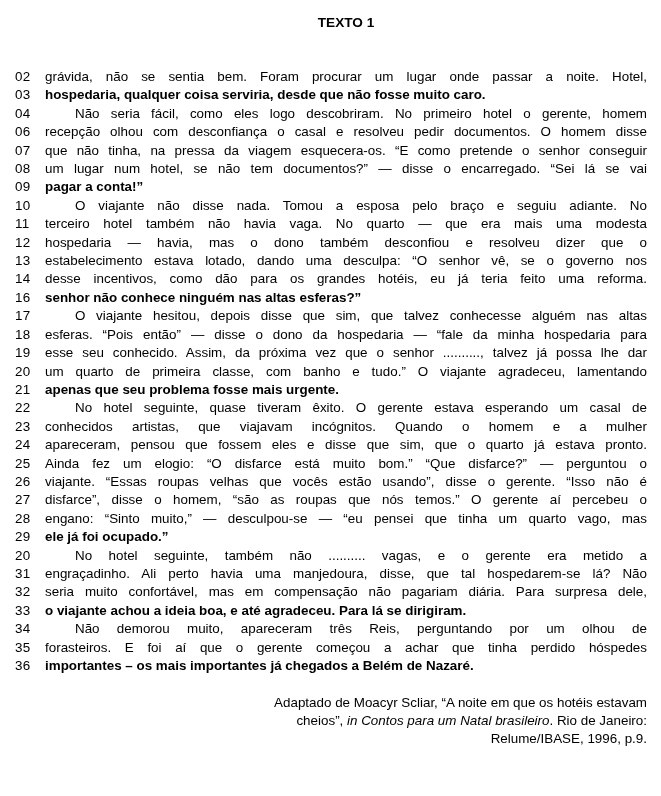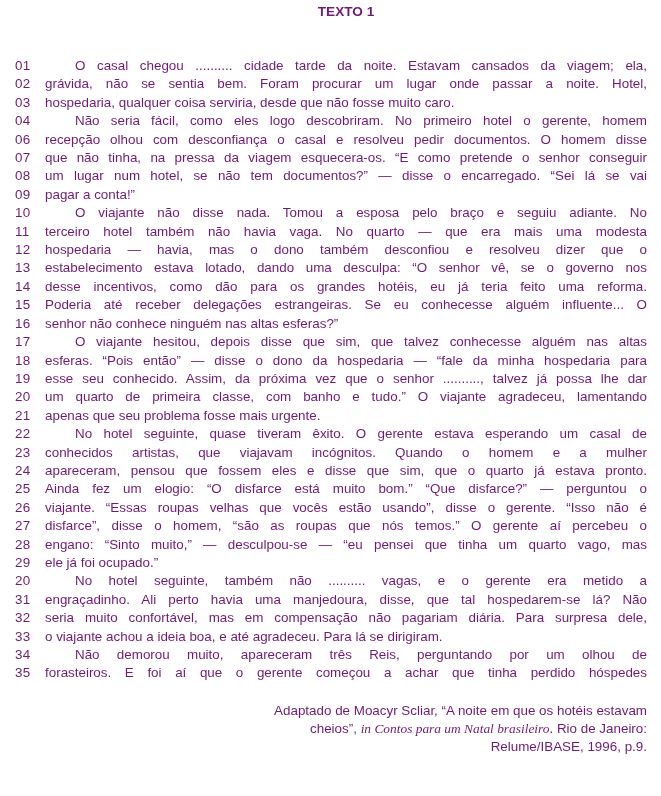--- a/index.html
+++ b/index.html
@@ -1,25 +1,25 @@
 <!DOCTYPE html>
 <html><head>
 <meta charset="utf-8">
 <style>
   html, body { margin: 0; padding: 0; }
   .page {
     position: relative;
     width: 661px;
     height: 796px;
     background: #ffffff;
-    color: #701a75;
+    color: #000000;
     font-family: "Liberation Sans", "DejaVu Sans", sans-serif;
     font-size: 13.4px;
     box-sizing: border-box;
-    padding: 4px 14px 0 15px;
+    padding: 15px 14px 0 15px;
     overflow: hidden;
   }
   .doc-title {
     margin-left: 30px;           
     text-align: center;
     font-weight: 700;
     font-size: 13.6px;
     line-height: 16px;
   }
   .text-lines { margin-top: 37px; }
@@ -38,42 +38,39 @@
     flex: 1;
     display: block;
     white-space: normal;
     text-align: justify;
     text-align-last: justify;
     overflow: hidden;
   }
   .txt.end {
     text-align: left;
     text-align-last: left;
+    font-weight: bold;
   }
   .txt.indent { text-indent: 30px; }
   .citation {
     margin-top: 19px;
     text-align: right;
     line-height: 18px;
     font-size: 13.4px;
   }
   .cit-line { white-space: nowrap; }
-  .it { font-style: italic; font-family: Liberation Serif, serif; }
+  .it { font-style: italic; }
 </style>
 </head>
 <body>
 
 <div class="page">
   <div class="doc-title">TEXTO 1</div>
   <div class="text-lines">
       <div class="row">
-        <span class="num">01</span>
-        <span class="txt indent">O casal chegou .......... cidade tarde da noite. Estavam cansados da viagem; ela,</span>
-      </div>
-      <div class="row">
         <span class="num">02</span>
         <span class="txt">grávida, não se sentia bem. Foram procurar um lugar onde passar a noite. Hotel,</span>
       </div>
       <div class="row">
         <span class="num">03</span>
         <span class="txt end">hospedaria, qualquer coisa serviria, desde que não fosse muito caro.</span>
       </div>
       <div class="row">
         <span class="num">04</span>
         <span class="txt indent">Não seria fácil, como eles logo descobriram. No primeiro hotel o gerente, homem</span>
@@ -108,24 +105,20 @@
       </div>
       <div class="row">
         <span class="num">13</span>
         <span class="txt">estabelecimento estava lotado, dando uma desculpa: “O senhor vê, se o governo nos</span>
       </div>
       <div class="row">
         <span class="num">14</span>
         <span class="txt">desse incentivos, como dão para os grandes hotéis, eu já teria feito uma reforma.</span>
       </div>
       <div class="row">
-        <span class="num">15</span>
-        <span class="txt">Poderia até receber delegações estrangeiras. Se eu conhecesse alguém influente... O</span>
-      </div>
-      <div class="row">
         <span class="num">16</span>
         <span class="txt end">senhor não conhece ninguém nas altas esferas?”</span>
       </div>
       <div class="row">
         <span class="num">17</span>
         <span class="txt indent">O viajante hesitou, depois disse que sim, que talvez conhecesse alguém nas altas</span>
       </div>
       <div class="row">
         <span class="num">18</span>
         <span class="txt">esferas. “Pois então” — disse o dono da hospedaria — “fale da minha hospedaria para</span>
@@ -190,20 +183,24 @@
         <span class="num">33</span>
         <span class="txt end">o viajante achou a ideia boa, e até agradeceu. Para lá se dirigiram.</span>
       </div>
       <div class="row">
         <span class="num">34</span>
         <span class="txt indent">Não demorou muito, apareceram três Reis, perguntando por um olhou de</span>
       </div>
       <div class="row">
         <span class="num">35</span>
         <span class="txt">forasteiros. E foi aí que o gerente começou a achar que tinha perdido hóspedes</span>
+      </div>
+      <div class="row">
+        <span class="num">36</span>
+        <span class="txt end">importantes – os mais importantes já chegados a Belém de Nazaré.</span>
       </div>
     </div>
   <div class="citation">
       <div class="cit-line"><span>Adaptado de Moacyr Scliar, “A noite em que os hotéis estavam</span></div>
       <div class="cit-line"><span>cheios”, </span><span class="it">in Contos para um Natal brasileiro</span><span>. Rio de Janeiro:</span></div>
       <div class="cit-line"><span>Relume/IBASE, 1996, p.9.</span></div>
     </div>
 </div>
 
 </body></html>

